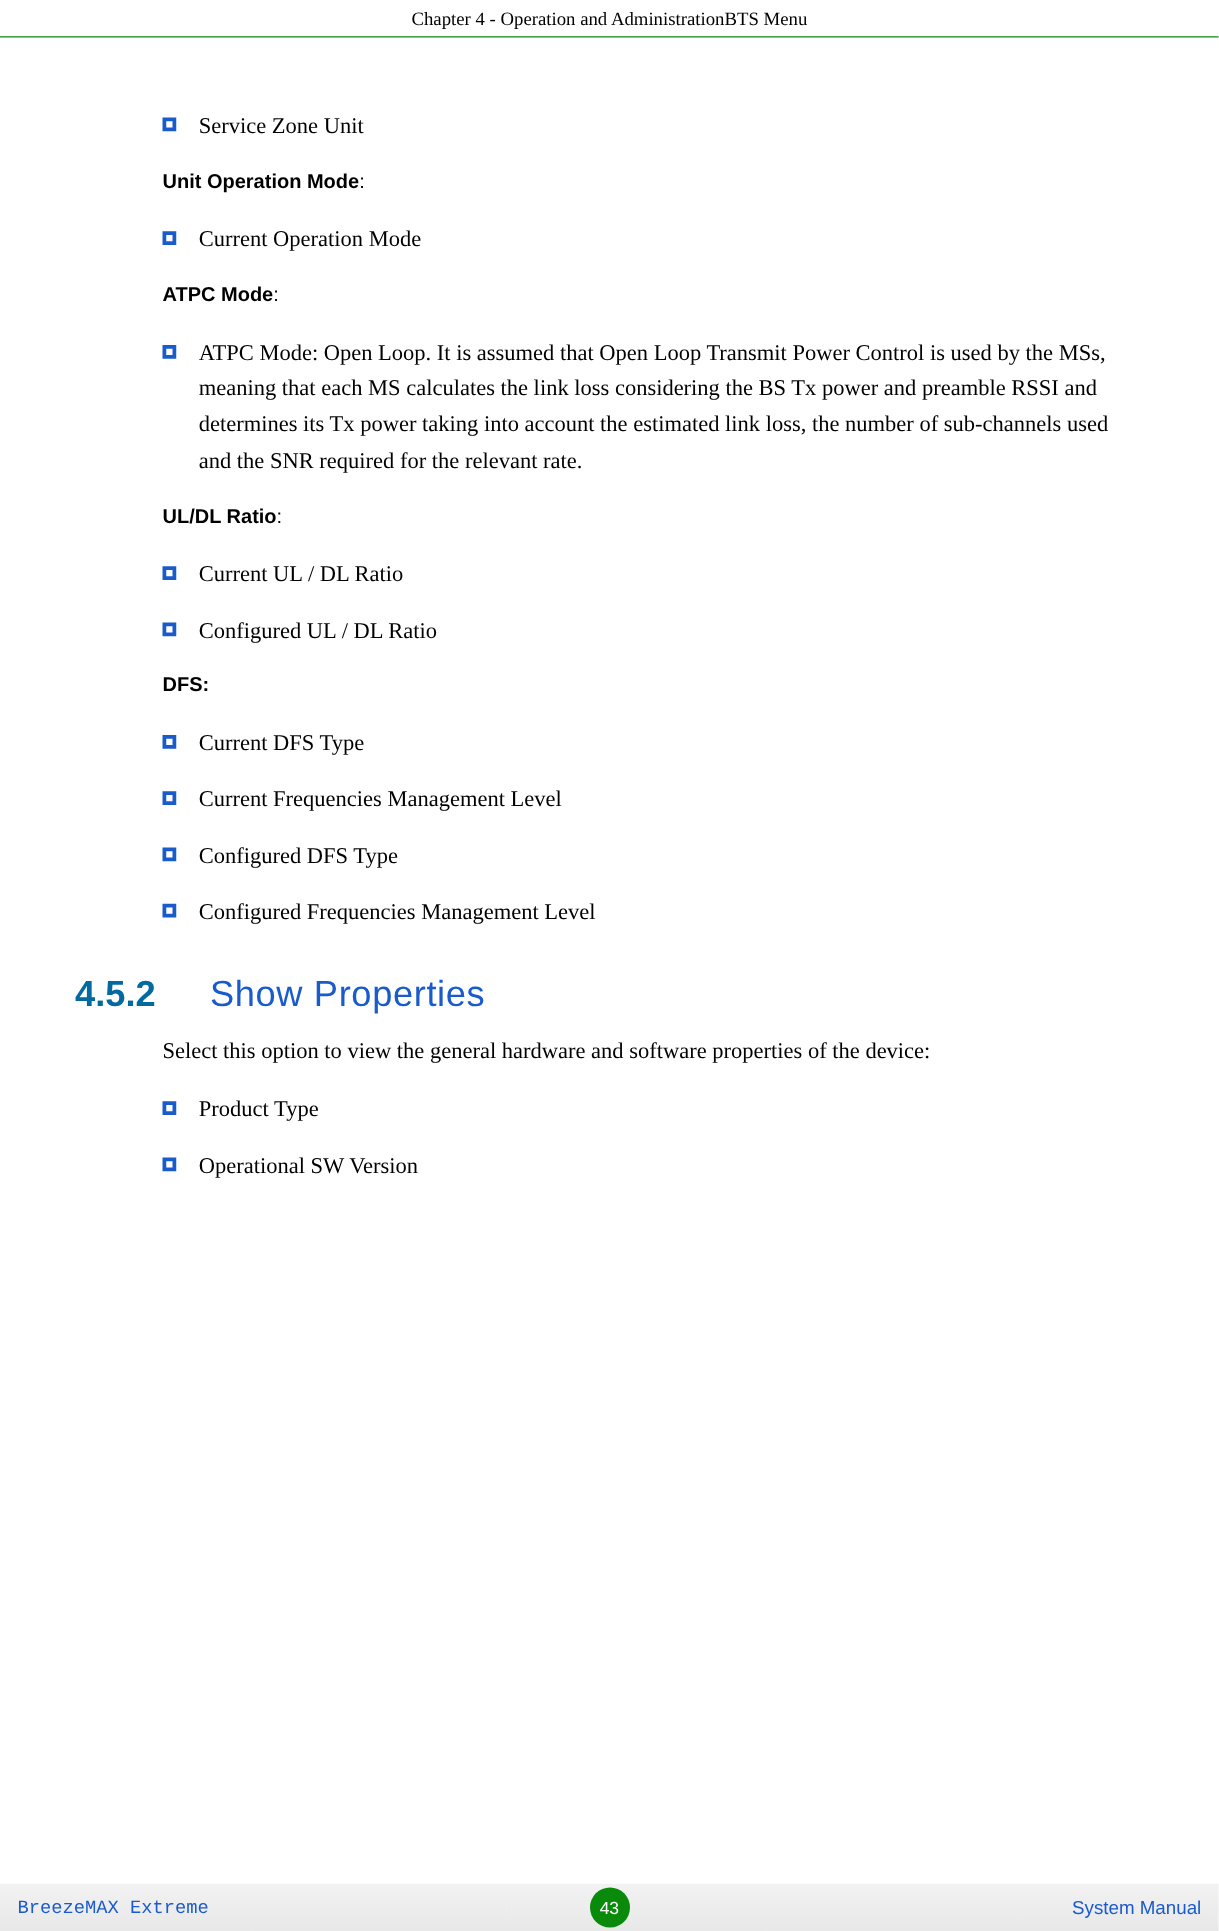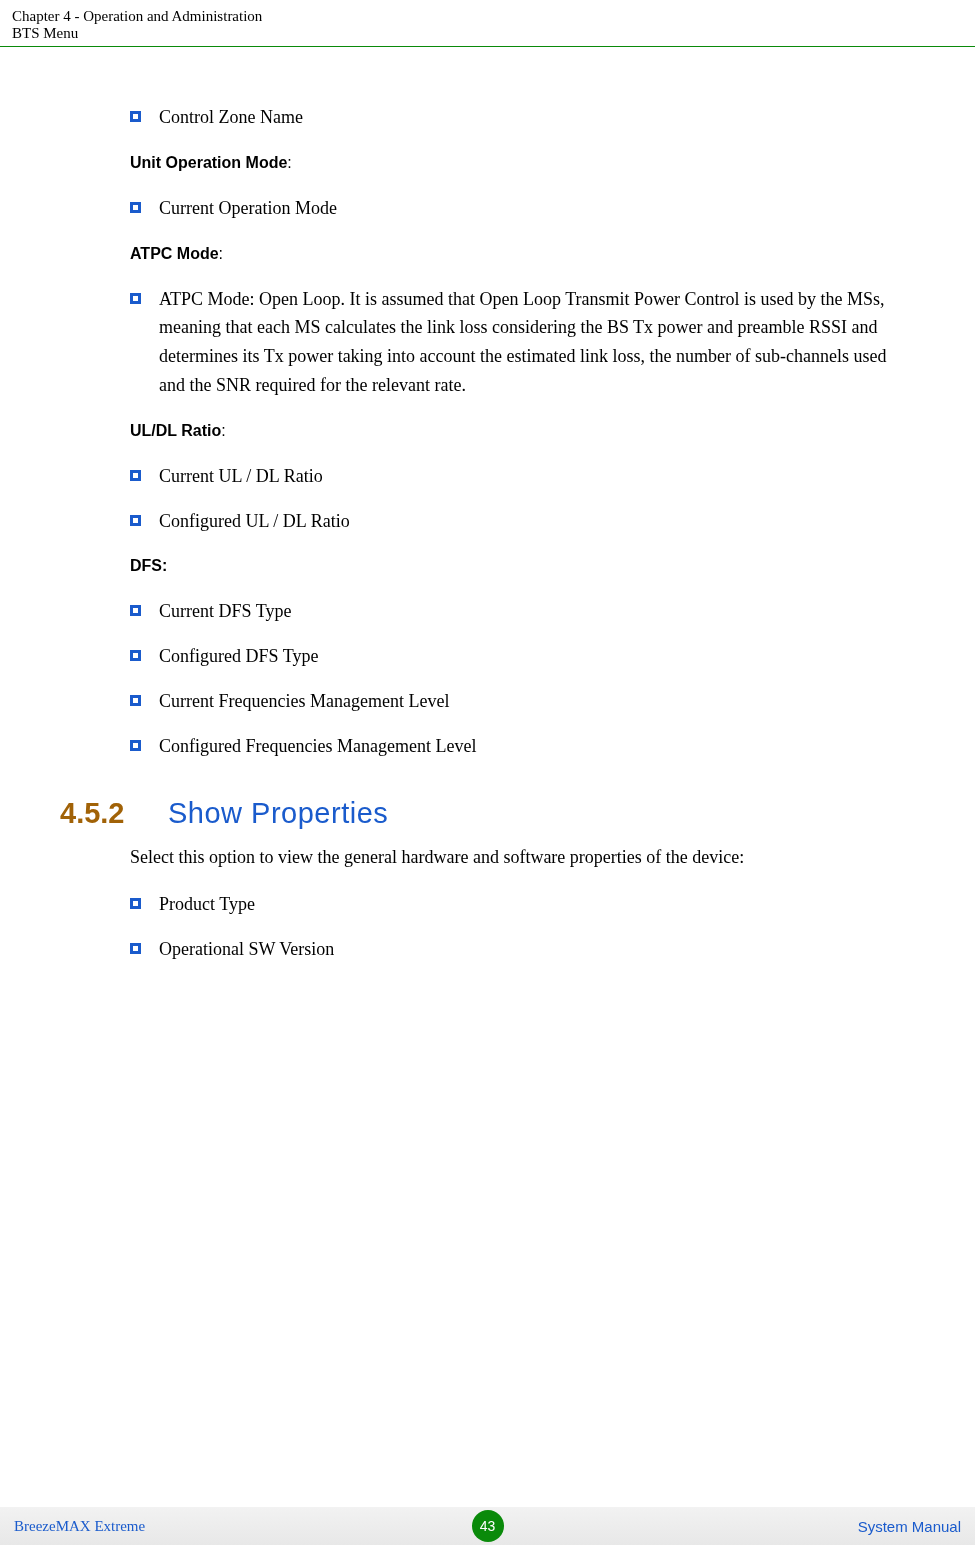--- a/index.html
+++ b/index.html
@@ -16,21 +16,20 @@
       display: flex;
       flex-direction: column;
     }
     .header {
       display: flex;
       justify-content: center;
       padding: 8px 12px 4px 12px;
       font-size: 15px;
       color: #000;
       border-bottom: 1.5px solid #0a8a0a;
-      flex-direction: column;
     }
     .content {
       flex: 1;
       padding: 40px 60px 20px 60px;
     }
     .bullet-item {
       display: flex;
       align-items: flex-start;
       margin: 16px 0 16px 70px;
       font-size: 18px;
@@ -60,21 +59,21 @@
       font-weight: normal;
     }
     .heading-row {
       display: flex;
       align-items: baseline;
       margin: 36px 0 12px 0;
     }
     .heading-num {
       font-size: 29px;
       font-weight: bold;
-      color: #a16207;
+      color: #0369a1;
       font-family: Arial, Helvetica, sans-serif;
       width: 108px;
     }
     .heading-title {
       font-size: 29px;
       font-weight: normal;
       color: #1a5bcc;
       font-family: Arial, Helvetica, sans-serif;
       letter-spacing: 0.5px;
     }
@@ -87,21 +86,21 @@
     .footer {
       background: linear-gradient(to bottom, #f2f2f2 0%, #e8e8e8 100%);
       display: flex;
       align-items: center;
       justify-content: space-between;
       padding: 0 14px;
       height: 38px;
       font-size: 15px;
       position: relative;
     }
-    .footer-left { color: #1a5bcc; font-family: Liberation Serif, serif; }
+    .footer-left { color: #1a5bcc; font-family: Liberation Mono, monospace; }
     .footer-right { color: #1a5bcc; font-family: Arial, sans-serif; }
     .page-badge {
       position: absolute;
       left: 50%;
       top: 50%;
       transform: translate(-50%, -50%);
       width: 32px;
       height: 32px;
       border-radius: 50%;
       background: #0a8a0a;
@@ -119,21 +118,21 @@
 <div class="page">
   <div class="header">
     <span>Chapter 4 - Operation and Administration</span>
     <span>BTS Menu</span>
   </div>
 
   <div class="content">
 
     <div class="bullet-item">
       <span class="bullet-square"></span>
-      <span class="bullet-text">Control Zone Name</span>
+      <span class="bullet-text">Service Zone Unit</span>
     </div>
 
     <div class="section-label">
       <span>Unit Operation Mode</span><span class="colon">:</span>
     </div>
 
     <div class="bullet-item">
       <span class="bullet-square"></span>
       <span class="bullet-text">Current Operation Mode</span>
     </div>
@@ -166,26 +165,26 @@
       <span>DFS:</span>
     </div>
 
     <div class="bullet-item">
       <span class="bullet-square"></span>
       <span class="bullet-text">Current DFS Type</span>
     </div>
 
     <div class="bullet-item">
       <span class="bullet-square"></span>
+      <span class="bullet-text">Current Frequencies Management Level</span>
+    </div>
+
+    <div class="bullet-item">
+      <span class="bullet-square"></span>
       <span class="bullet-text">Configured DFS Type</span>
-    </div>
-
-    <div class="bullet-item">
-      <span class="bullet-square"></span>
-      <span class="bullet-text">Current Frequencies Management Level</span>
     </div>
 
     <div class="bullet-item">
       <span class="bullet-square"></span>
       <span class="bullet-text">Configured Frequencies Management Level</span>
     </div>
 
     <div class="heading-row">
       <span class="heading-num">4.5.2</span>
       <span class="heading-title">Show Properties</span>

